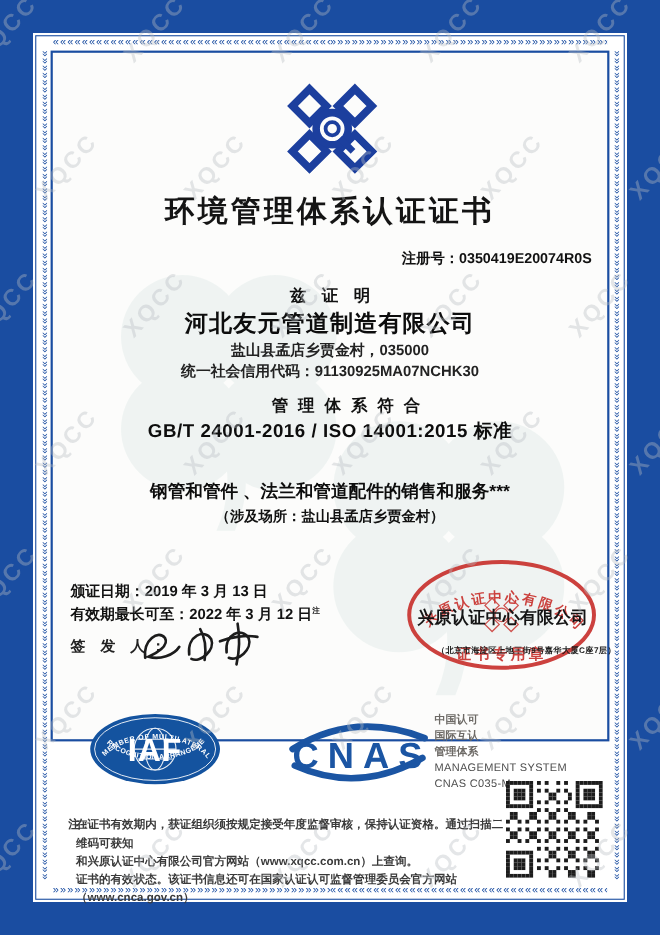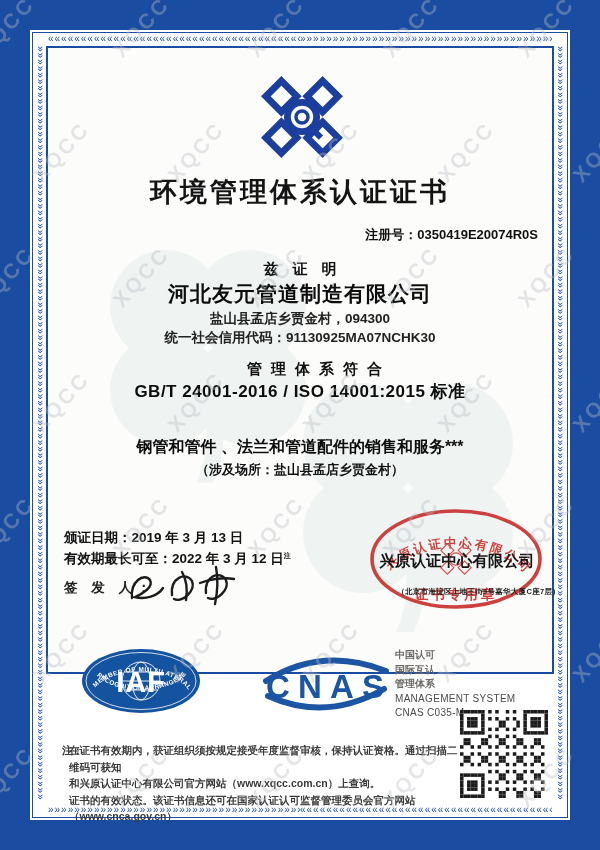--- a/index.html
+++ b/index.html
@@ -123,21 +123,21 @@
       <circle cx="50" cy="50" r="7" fill="none" stroke="#1c3f9e" stroke-width="4"></circle>
       <path d="M58 60 L72 74" stroke="#1c3f9e" stroke-width="7" fill="none"></path>
     </svg>
 
     <div class="abs ctr title">环境管理体系认证证书</div>
     <div class="abs regline">
       <span>注册号：</span><span>0350419E20074R0S</span>
     </div>
     <div class="abs ctr certify">兹证明</div>
     <div class="abs ctr company">河北友元管道制造有限公司</div>
-    <div class="abs ctr address">盐山县孟店乡贾金村，094300</div>
+    <div class="abs ctr address">盐山县孟店乡贾金村，035000</div>
     <div class="abs ctr creditcode">
       <span>统一社会信用代码：</span><span>91130925MA07NCHK30</span>
     </div>
     <div class="abs ctr conform">管理体系符合</div>
     <div class="abs ctr standard">GB/T 24001-2016 / ISO 14001:2015 标准</div>
     <div class="abs ctr scopeline">钢管和管件 、法兰和管道配件的销售和服务***</div>
     <div class="abs ctr scopesites">（涉及场所：盐山县孟店乡贾金村）</div>
 
     <div class="abs issue">
       <span>颁证日期：</span><span>2019 年 3 月 13 日</span>

